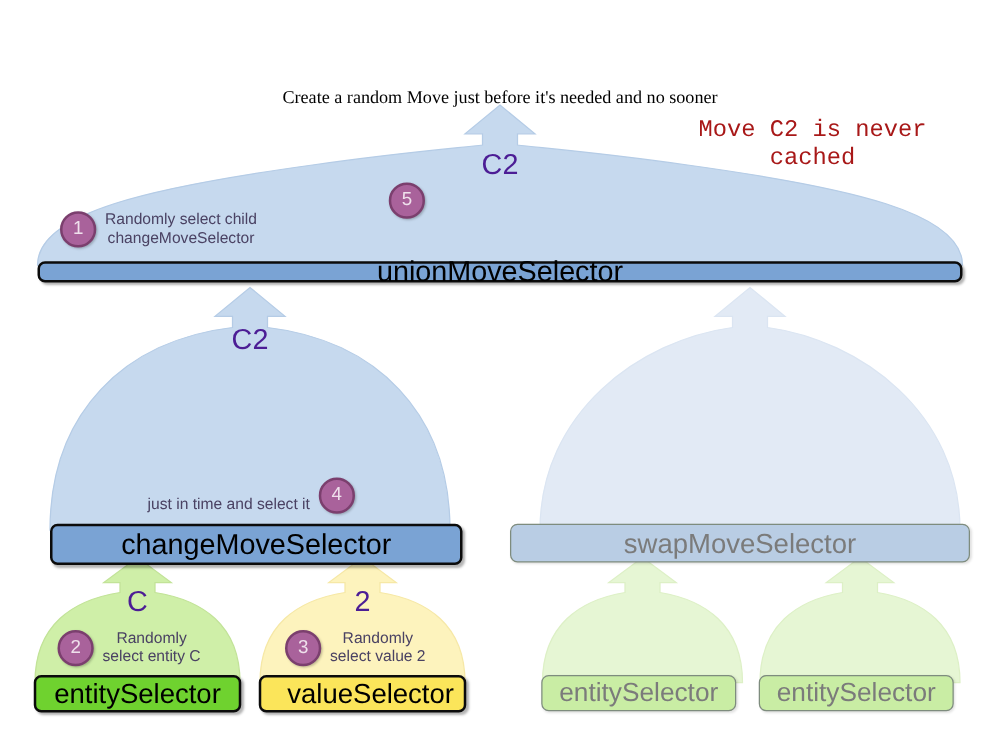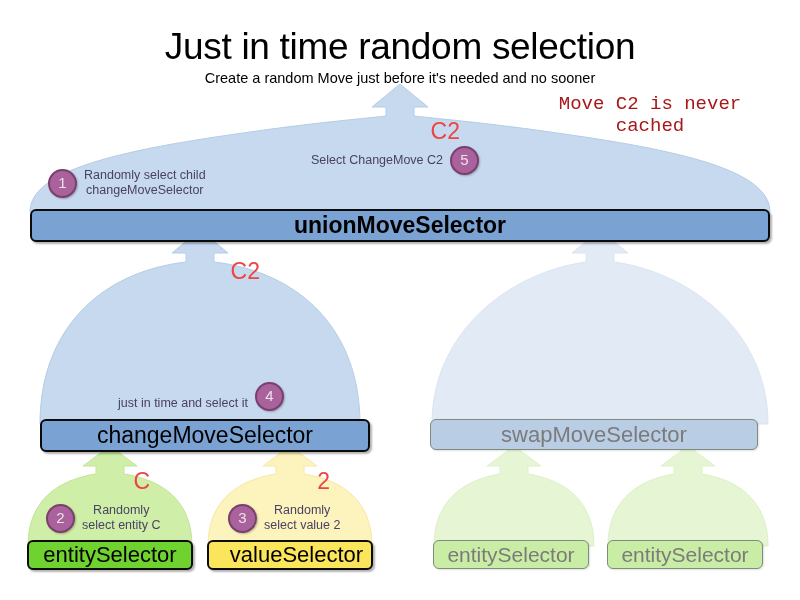--- a/index.html
+++ b/index.html
@@ -32,20 +32,21 @@
     font-weight: normal;
   }
   #title {
     top: 26px;
     font-size: 37px;
     letter-spacing: -0.3px;
   }
   #subtitle {
     top: 70px;
     font-size: 14.5px;
+    font-family: Liberation Serif, serif;
   }
   #never-cached {
     position: absolute;
     left: 520px;
     top: 93px;
     width: 260px;
     text-align: center;
     font-size: 19px;
     color: #a81818;
     font-family: Liberation Mono, monospace;
@@ -67,22 +68,22 @@
   }
   .node.faded {
     border: 1.4px solid #7e8c7e;
     color: #7b7b7b;
     box-shadow: 1px 1px 2px rgba(0,0,0,0.12);
   }
   
   .payload {
     position: absolute;
     font-size: 23px;
-    color: #ef4444;
-    text-align: right;
+    color: #4c1d95;
+    text-align: center;
     white-space: nowrap;
   }
   
   .annot {
     position: absolute;
     display: flex;
     align-items: center;
     gap: 7px;
     color: #4a4263;
     font-size: 12.5px;
@@ -159,39 +160,37 @@
              C 434 500, 464 480, 500 474
              L 500 466 L 487 466 L 514 446 L 541 466 L 528 466 L 528 474
              C 564 480, 594 500, 594 546 Z" fill="#e6f6d4" stroke="#ddf0c6" stroke-width="1"></path>
 
     <path d="M 608 546
              C 608 500, 638 480, 674 474
              L 674 466 L 661 466 L 688 446 L 715 466 L 702 466 L 702 474
              C 738 480, 768 500, 768 546 Z" fill="#e6f6d4" stroke="#ddf0c6" stroke-width="1"></path>
   </svg>
 
-  <div class="ttl" id="title">Just in time random selection</div>
   <div class="ttl" id="subtitle">Create a random Move just before it's needed and no sooner</div>
   <div id="never-cached">Move C2 is never cached</div>
 
   <div class="payload" style="left:340px; top:118px; width:120px;">C2</div>
   <div class="payload" style="left:140px; top:258px; width:120px;">C2</div>
   <div class="payload" style="left:70px; top:468px; width:80px;">C</div>
   <div class="payload" style="left:250px; top:468px; width:80px;">2</div>
 
   <div class="annot" style="left:48px; top:168px;">
     <span class="badge">1</span>
     <span class="txt right">
       <span>Randomly select child</span><br><span>changeMoveSelector</span>
     </span>
   </div>
 
   <div class="annot rev" style="left:311px; top:146px;">
     <span class="badge">5</span>
-    <span class="txt left">Select ChangeMove C2</span>
   </div>
 
   <div class="annot rev" style="left:118px; top:381px;">
     <span class="badge">4</span>
     <span class="txt left">
       <br><span>just in time and select it</span>
     </span>
   </div>
 
   <div class="annot" style="left:46px; top:503px;">
@@ -201,25 +200,25 @@
     </span>
   </div>
 
   <div class="annot" style="left:228px; top:503px;">
     <span class="badge">3</span>
     <span class="txt right">
       <span>Randomly</span><br><span>select value 2</span>
     </span>
   </div>
 
-  <div class="node strong" style="left:30px; top:209px; width:740px; height:33px; background:#7aa3d4; font-size:23px;font-weight:bold;">unionMoveSelector</div>
+  <div class="node strong" style="left:30px; top:209px; width:740px; height:17px; background:#7aa3d4; font-size:23px;">unionMoveSelector</div>
 
   <div class="node strong" style="left:40px; top:419px; width:330px; height:33px; background:#7aa3d4; font-size:23px;">changeMoveSelector</div>
 
-  <div class="node faded" style="left:430px; top:419px; width:328px; height:31px; background:#b9cde4; font-size:22px;">swapMoveSelector</div>
+  <div class="node faded" style="left:408px; top:419px; width:368px; height:31px; background:#b9cde4; font-size:22px;">swapMoveSelector</div>
 
   <div class="node strong" style="left:27px; top:540px; width:166px; height:30px; background:#6fd22f; font-size:22px;">entitySelector</div>
 
   <div class="node strong" style="left:207px; top:540px; width:166px; height:30px; background:#fbe55a; font-size:22px;padding-left:13px;">valueSelector</div>
 
   <div class="node faded" style="left:433px; top:540px; width:156px; height:29px; background:#c9eda4; font-size:21px;">entitySelector</div>
 
   <div class="node faded" style="left:607px; top:540px; width:156px; height:29px; background:#c9eda4; font-size:21px;">entitySelector</div>
 
 </div>

